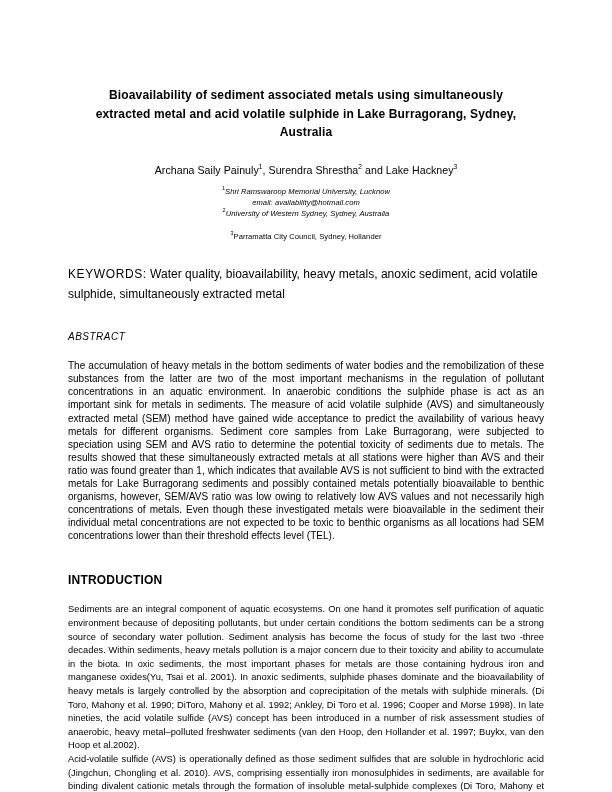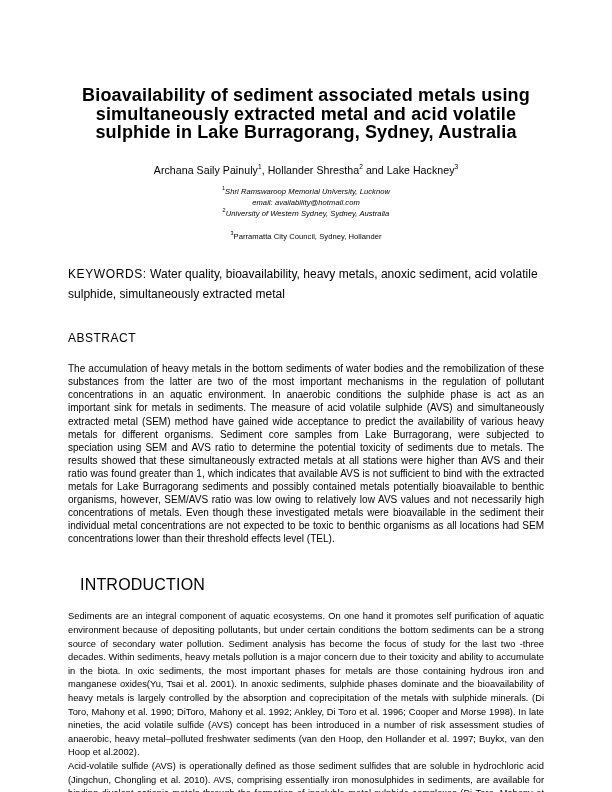--- a/index.html
+++ b/index.html
@@ -27,21 +27,21 @@
     top: 0;
     width: 476px;
   }
 
   
   .title-block {
     margin-top: 86px;
     text-align: center;
   }
   .title {
-    font-size: 18px;
+    font-size: 12px;
     font-weight: bold;
     line-height: 18.5px;
     letter-spacing: 0.15px;
     margin: 0 auto;
     width: 452px;
   }
 
   
   .authors {
     margin-top: 21px;
@@ -91,38 +91,38 @@
     font-size: 12px;
     line-height: 20px;
     text-align: left;
     letter-spacing: 0.02px;
   }
   .kw-label { letter-spacing: 0.6px; }
 
   
   .abstract-heading {
     margin-top: 27px;
-    font-size: 12px;
+    font-size: 10px;
     letter-spacing: 0.5px;
+    font-style: italic;
   }
   .abstract-body {
     margin-top: 17px;
     font-size: 10px;
     line-height: 13.1px;
     text-align: justify;
     letter-spacing: 0.01px;
   }
 
   
   .section-heading {
     margin-top: 31px;
-    font-size: 16px;
-    font-weight: normal;
+    font-size: 12px;
+    font-weight: bold;
     letter-spacing: 0.2px;
-    margin-left: 12px;
   }
 
   
   .body-para {
     margin-top: 16px;
     font-size: 9.3px;
     line-height: 13.6px;
     text-align: justify;
     letter-spacing: 0.01px;
   }
@@ -134,21 +134,21 @@
 <body>
 
 <div class="page">
   <div class="content">
 
     <div class="title-block">
       <h1 class="title">Bioavailability of sediment associated metals using simultaneously extracted metal and acid volatile sulphide in Lake Burragorang, Sydney, Australia</h1>
     </div>
 
     <div class="authors">
-      <span>Archana Saily Painuly</span><sup>1</sup><span>, </span><span>Hollander Shrestha</span><sup>2</sup><span> and </span><span>Lake Hackney</span><sup>3</sup>
+      <span>Archana Saily Painuly</span><sup>1</sup><span>, </span><span>Surendra Shrestha</span><sup>2</sup><span> and </span><span>Lake Hackney</span><sup>3</sup>
     </div>
 
     <div class="affiliations">
       <span class="aff-line"><sup>1</sup><span>Shri Ramswaroop Memorial University, Lucknow</span></span>
       <span class="aff-line">email: availability@hotmail.com</span>
       <span class="aff-line"><sup>2</sup><span>University of Western Sydney, Sydney, Australia</span></span>
     </div>
 
     <div class="affiliation-last"><sup>3</sup><span>Parramatta City Council, Sydney, Hollander</span></div>
 

